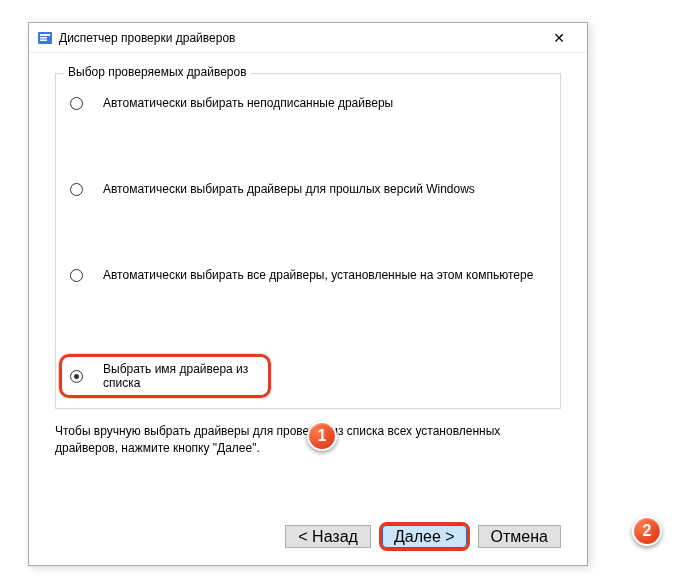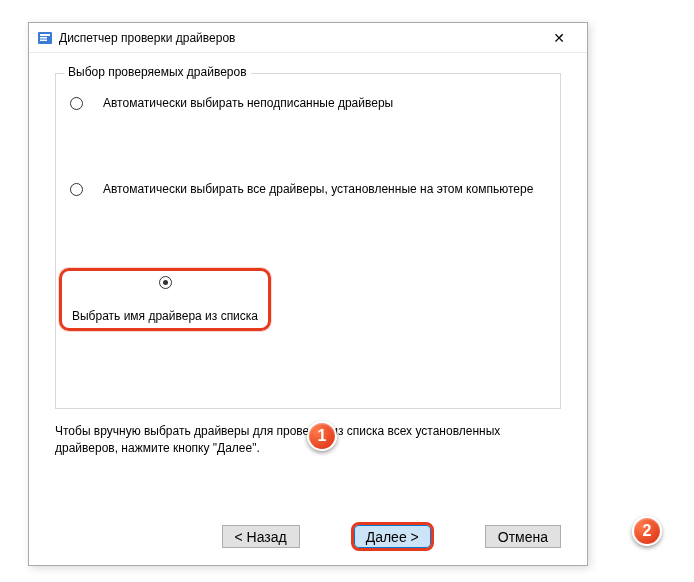--- a/index.html
+++ b/index.html
@@ -87,45 +87,43 @@
     border-radius: 50%;
   }
   .radio-row.highlighted {
     border: 3px solid #e63a1f;
     border-radius: 10px;
     padding: 5px 8px;
     margin-left: -11px;
     width: 212px;
     margin-bottom: 0;
     box-shadow: 0 0 0 1px rgba(230,58,31,0.2);
-    flex-direction: column;
   }
   .help-text {
     margin-top: 14px;
     line-height: 1.45;
   }
   .help-text p { margin: 0 0 12px 0; }
   .button-row {
     position: absolute;
     bottom: 14px;
     right: 26px;
     display: flex;
     gap: 8px;
     align-items: center;
   }
   .btn {
     min-width: 72px;
     height: 23px;
     border: 1px solid #adadad;
     background: #e1e1e1;
     font-family: inherit;
-    font-size: 14px;
+    font-size: 16px;
     cursor: pointer;
     padding: 0 12px;
-    margin-left: 43px;
   }
   .btn.primary-highlight {
     border: 3px solid #e63a1f;
     border-radius: 8px;
     background: #cce4f7;
     box-shadow: inset 0 0 0 1px #0078d7;
     height: 29px;
     min-width: 78px;
   }
   .badge {
@@ -167,20 +165,24 @@
 
   <div class="client">
     <div class="groupbox">
       <span class="group-legend">Выбор проверяемых драйверов</span>
 
       <div class="radio-row">
         <span class="radio"></span>
         <span>Автоматически выбирать неподписанные драйверы</span>
       </div>
 
+      <div class="radio-row">
+        <span class="radio"></span>
+        <span>Автоматически выбирать драйверы для прошлых версий Windows</span>
+      </div>
 
       <div class="radio-row">
         <span class="radio"></span>
         <span>Автоматически выбирать все драйверы, установленные на этом компьютере</span>
       </div>
 
       <div class="radio-row last highlighted">
         <span class="radio checked"></span>
         <span>Выбрать имя драйвера из списка</span>
       </div>

